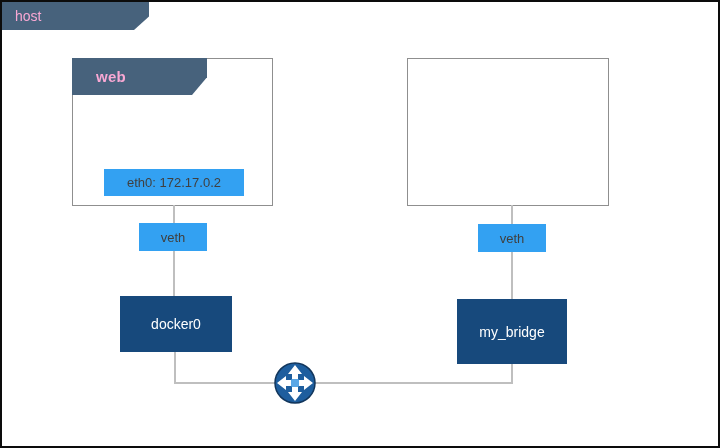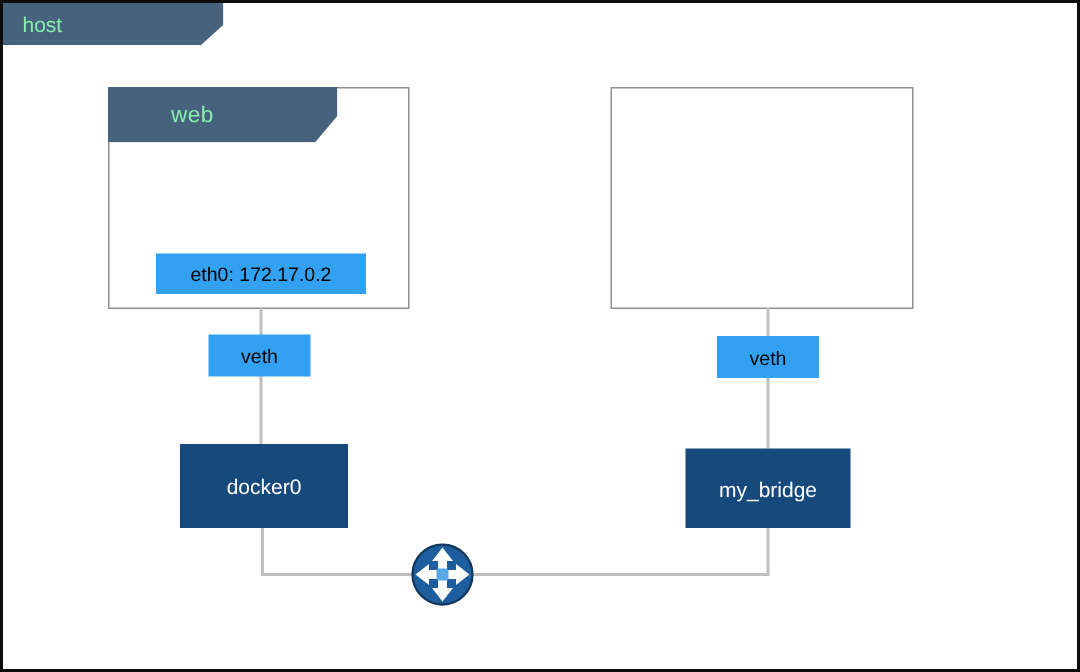--- a/index.html
+++ b/index.html
@@ -3,53 +3,53 @@
 <meta charset="utf-8">
 <style>
   html,body{margin:0;padding:0;background:#000;}
   .frame{
     position:relative;width:720px;height:448px;background:#ffffff;
     border:2px solid #0c0c0c;box-sizing:border-box;overflow:hidden;
     font-family:"Liberation Sans","DejaVu Sans",sans-serif;
   }
   
   .tab{
-    position:absolute;color:#86efac;
+    position:absolute;color:#f9a8d4;
     background:var(--tab-slate,#47627c);
     clip-path:polygon(0 0,100% 0,100% 52%,calc(100% - 15px) 100%,0 100%);
     display:flex;align-items:center;
   }
   .host-tab{left:0;top:0;width:134px;height:28px;font-size:14px;padding-left:13px;}
-  .node-tab{width:111px;height:37px;font-size:15px;padding-left:42px;letter-spacing:.3px;}
+  .node-tab{width:111px;height:37px;font-size:15px;padding-left:24px;letter-spacing:.3px;font-weight:bold;}
   
   .node-box{
     position:absolute;background:#fff;border:1px solid #8f8f8f;box-sizing:border-box;
   }
   .box-web{left:70px;top:56px;width:201px;height:148px;}
   .box-db{left:405px;top:56px;width:202px;height:148px;}
   .tab-web{left:70px;top:56px;}
   .tab-db{left:405px;top:56px;}
   
   .badge{
-    position:absolute;background:var(--badge-blue,#33a1f2);color:#000000;
+    position:absolute;background:var(--badge-blue,#33a1f2);color:#404040;
     display:flex;align-items:center;justify-content:center;
     font-size:13px;white-space:nowrap;
   }
   .eth-web{left:102px;top:167px;width:140px;height:27px;}
   .eth-db{left:437px;top:167px;width:140px;height:27px;}
   .veth-left{left:137px;top:221px;width:68px;height:28px;font-size:13px;}
   .veth-right{left:476px;top:222px;width:68px;height:28px;font-size:13px;}
   .eth-host{left:226px;top:407px;width:136px;height:28px;}
   
   .bridge{
     position:absolute;background:var(--bridge-navy,#17497c);color:#fff;
     display:flex;align-items:center;justify-content:center;font-size:14px;text-align:right;
   }
   .bridge-left{left:118px;top:294px;width:112px;height:56px;}
-  .bridge-right{left:455px;top:297px;width:110px;height:53px;}
+  .bridge-right{left:455px;top:297px;width:110px;height:65px;}
   
   .line{position:absolute;background:#bfbfbf;}
   .l1{left:171px;top:203px;width:2px;height:91px;}   
   .l2{left:172px;top:350px;width:2px;height:31px;}   
   .l3{left:172px;top:380px;width:106px;height:2px;}  
   .l4{left:308px;top:380px;width:203px;height:2px;}  
   .l5{left:509px;top:350px;width:2px;height:31px;}   
   .l6{left:509px;top:203px;width:2px;height:94px;}   
   
   .router{position:absolute;left:271px;top:359px;width:44px;height:44px;}

